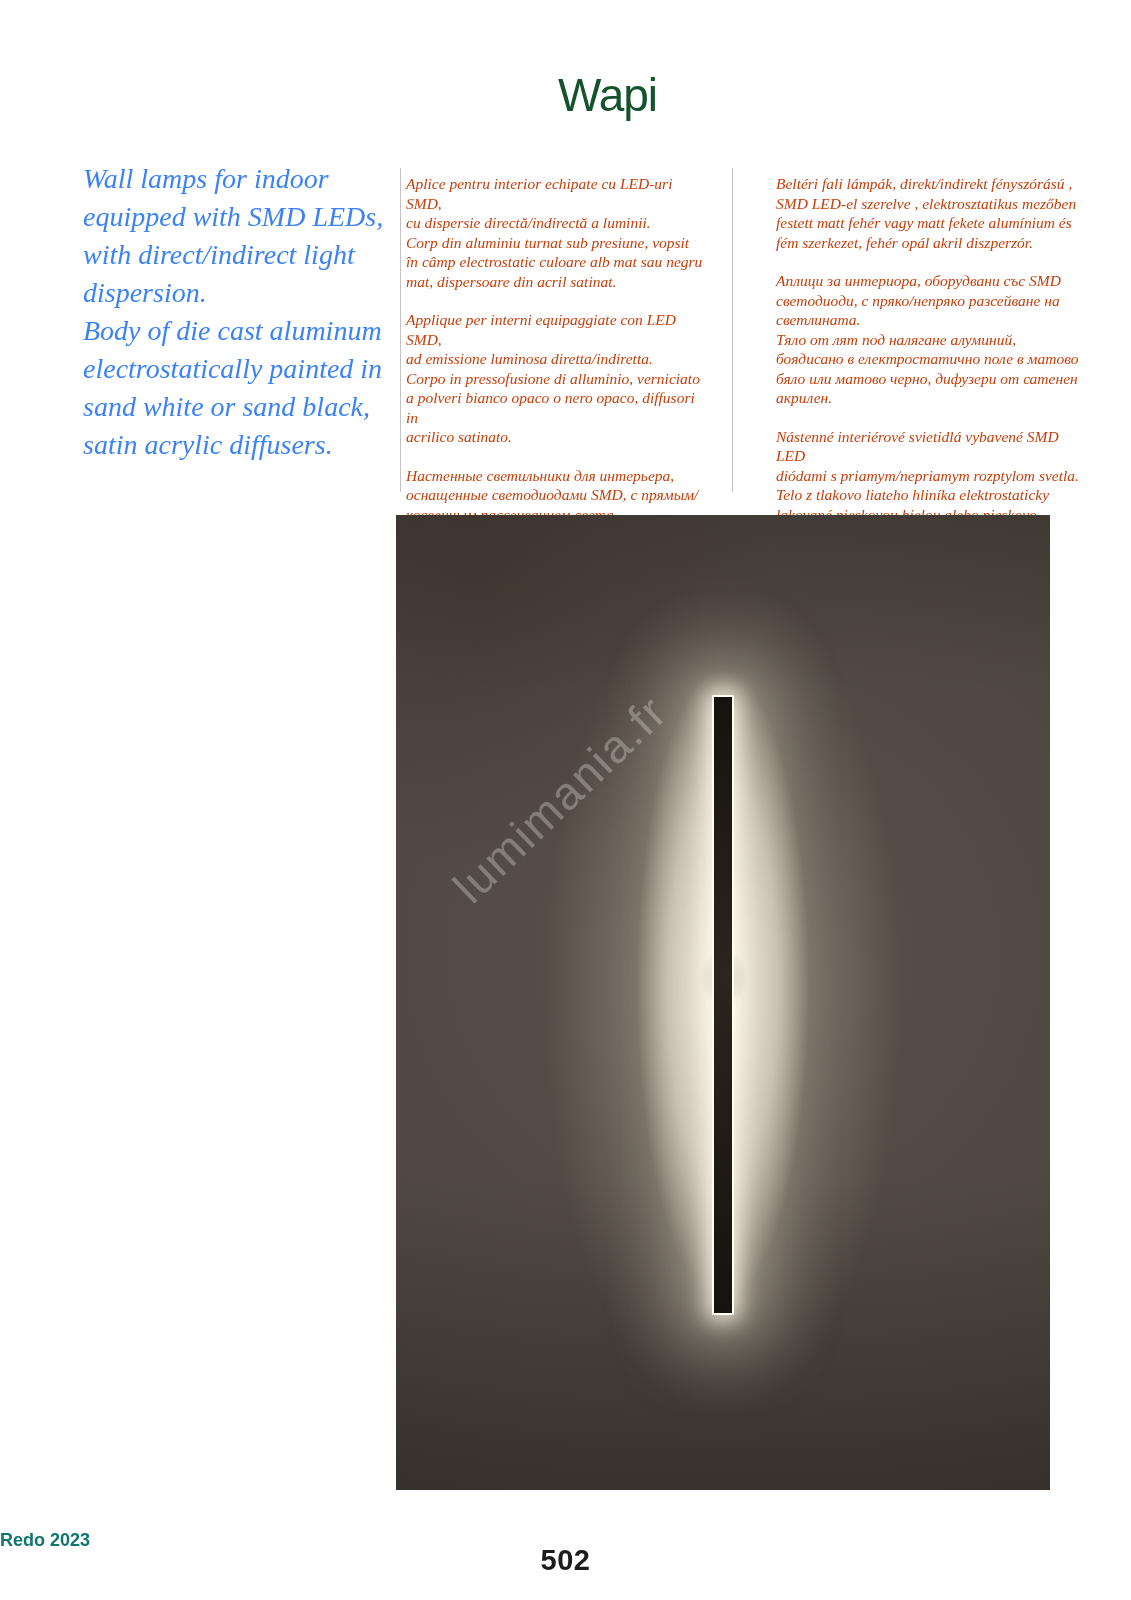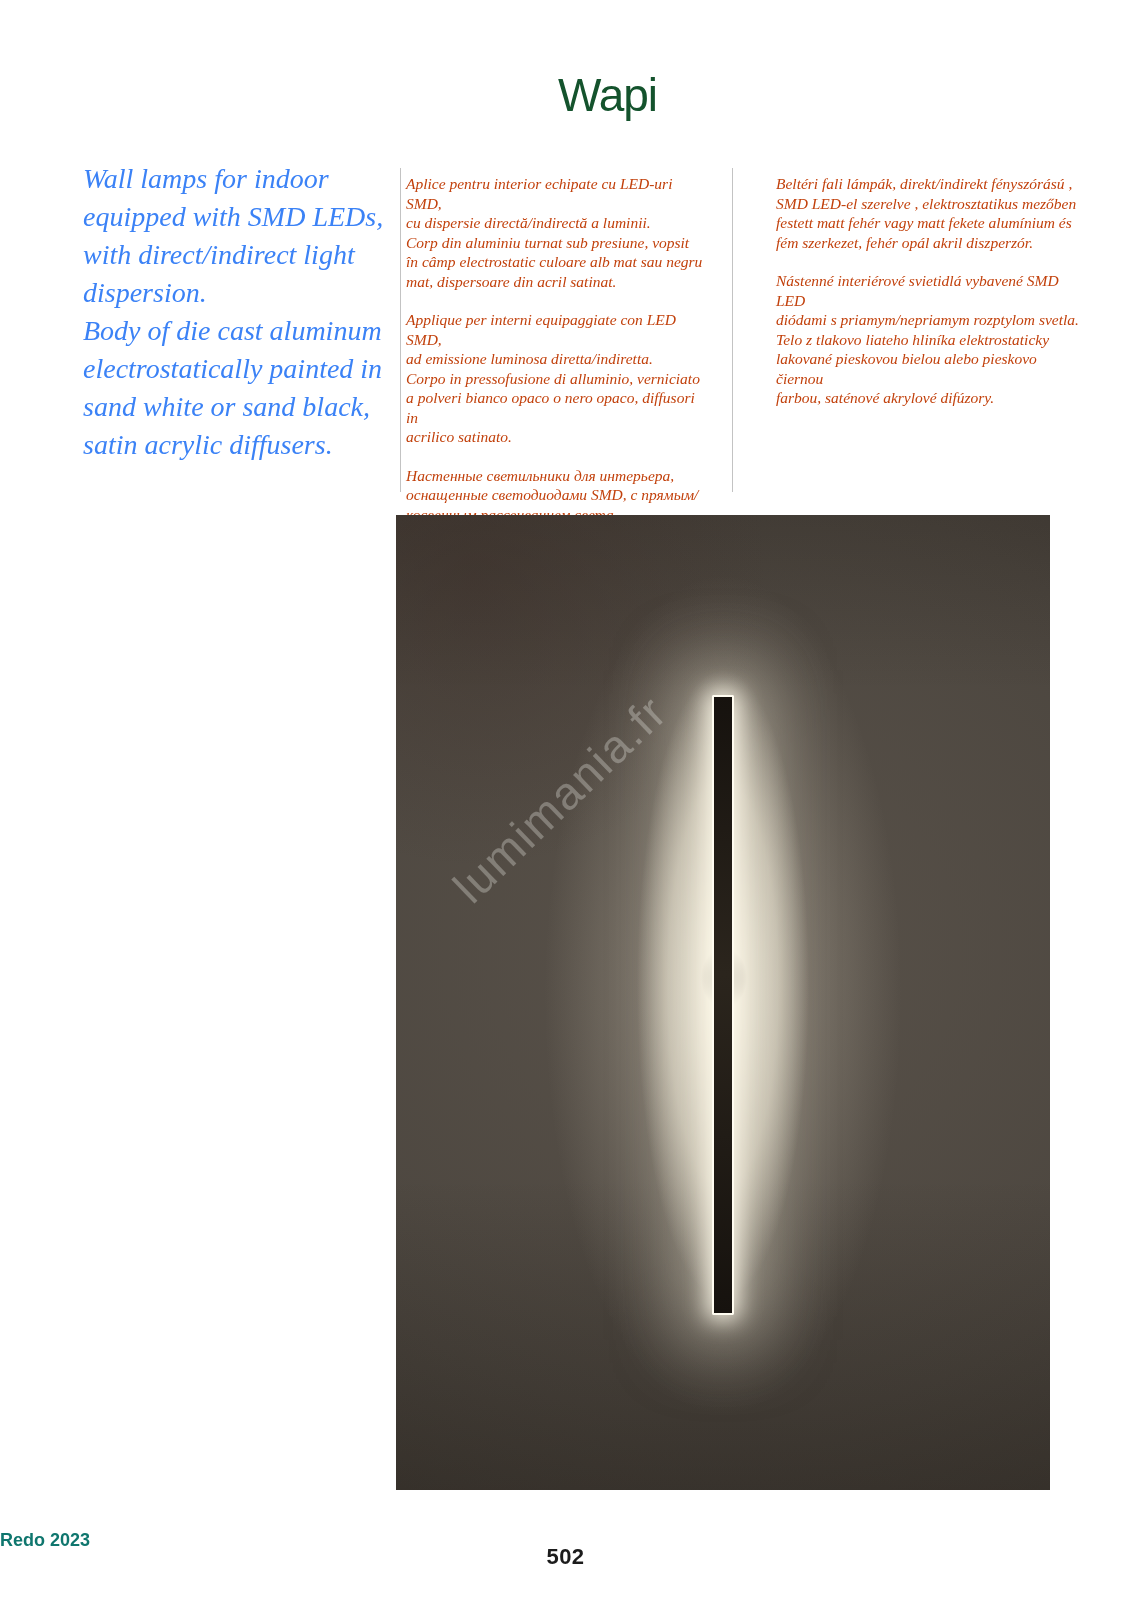--- a/index.html
+++ b/index.html
@@ -84,21 +84,21 @@
   .footer-brand {
     position: absolute; top: 1530px; left: 0; width: 100%;
     font-family: "Liberation Sans", sans-serif;
     font-weight: 700; font-size: 18px;
     color: #0f766e;
   }
   .footer-page {
     position: absolute; top: 1544px; left: 0; width: 100%;
     text-align: center;
     font-family: "Liberation Sans", sans-serif;
-    font-weight: 700; font-size: 22px; letter-spacing: 0.5px;
+    font-weight: 700; font-size: 29px; letter-spacing: 0.5px;
     color: #1c1c1c;
   }
 </style>
 </head>
 <body>
 
 <div class="page">
 
   <h1 class="title">Wapi</h1>
 
@@ -132,20 +132,27 @@
 с электростатической покраской в
 матовый белый или матовый чёрный цвет,
 рассеиватели из сатинового акрила.</p>
   </div>
 
   <div class="col col-right">
     <p>Beltéri fali lámpák, direkt/indirekt fényszórású ,
 SMD LED-el szerelve , elektrosztatikus mezőben
 festett matt fehér vagy matt fekete alumínium és
 fém szerkezet, fehér opál akril diszperzór.</p>
+    <p>Аплици за интериора, оборудвани със SMD
+светодиоди, с пряко/непряко разсейване на
+светлината.
+Тяло от лят под налягане алуминий,
+боядисано в електростатично поле в матово
+бяло или матово черно, дифузери от сатенен
+акрилен.</p>
     <p>Nástenné interiérové svietidlá vybavené SMD LED
 diódami s priamym/nepriamym rozptylom svetla.
 Telo z tlakovo liateho hliníka elektrostaticky
 lakované pieskovou bielou alebo pieskovo čiernou
 farbou, saténové akrylové difúzory.</p>
   </div>
 
   <div class="photo">
     <div class="lamp-mount"></div>
     <div class="lamp-bar"></div>

